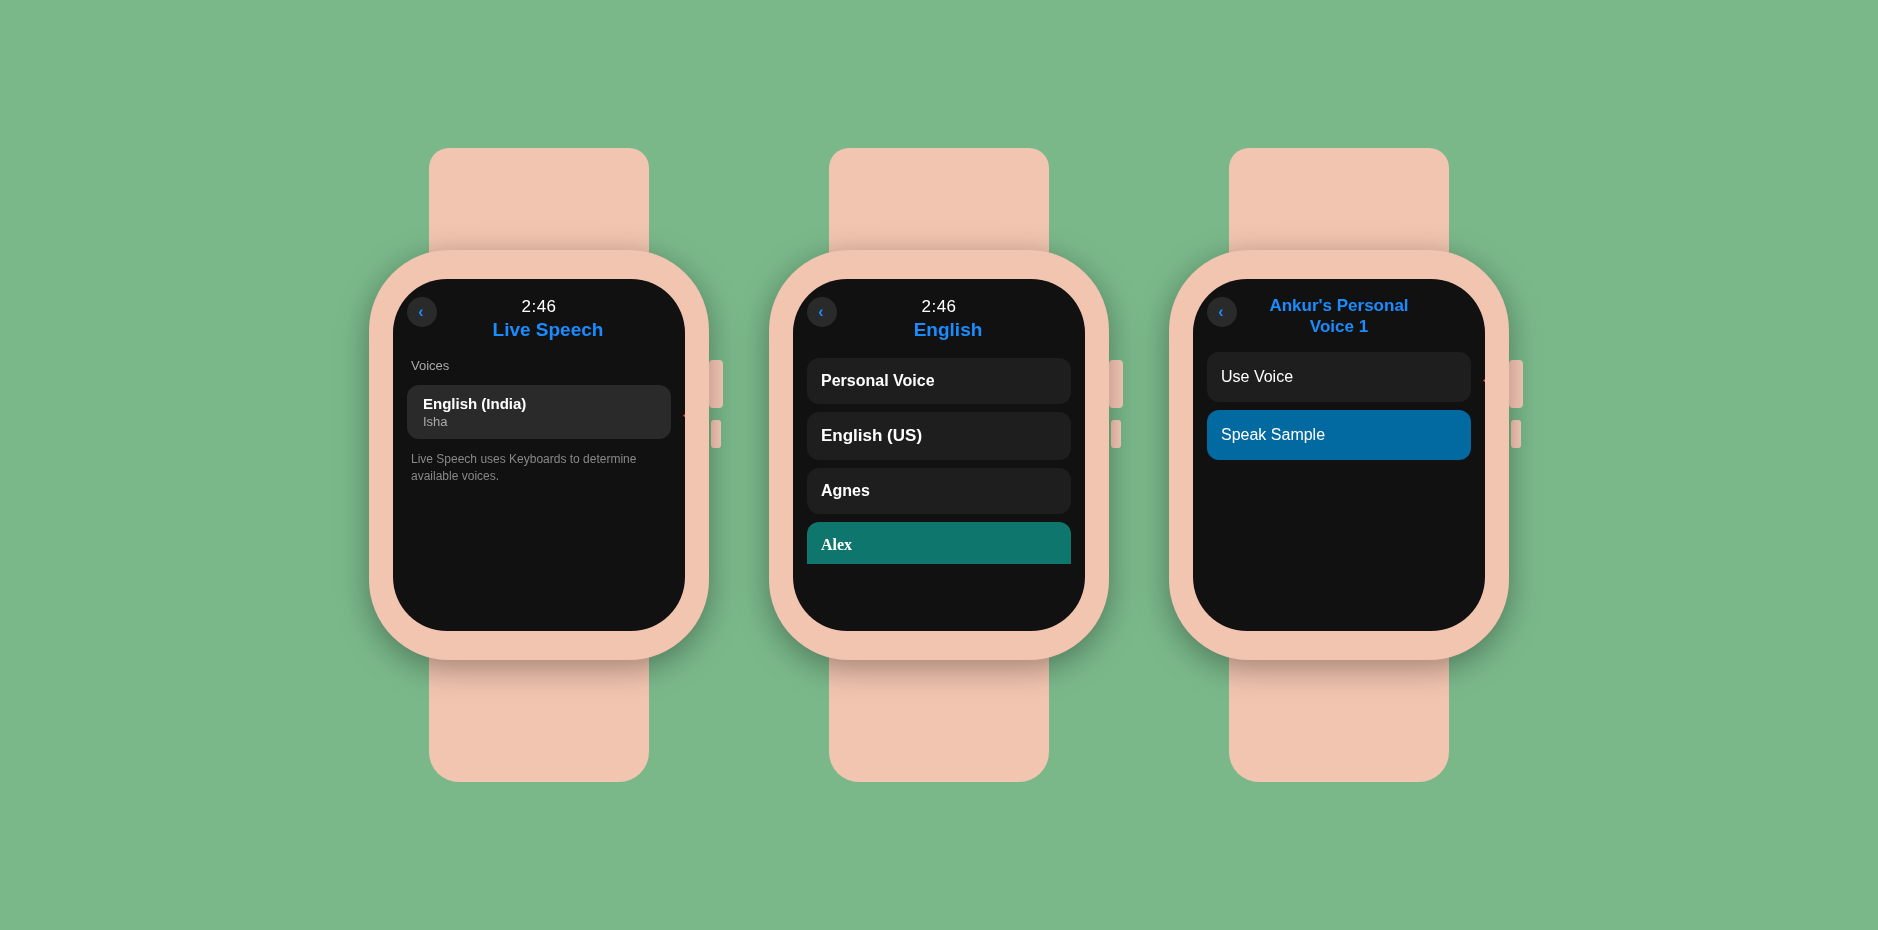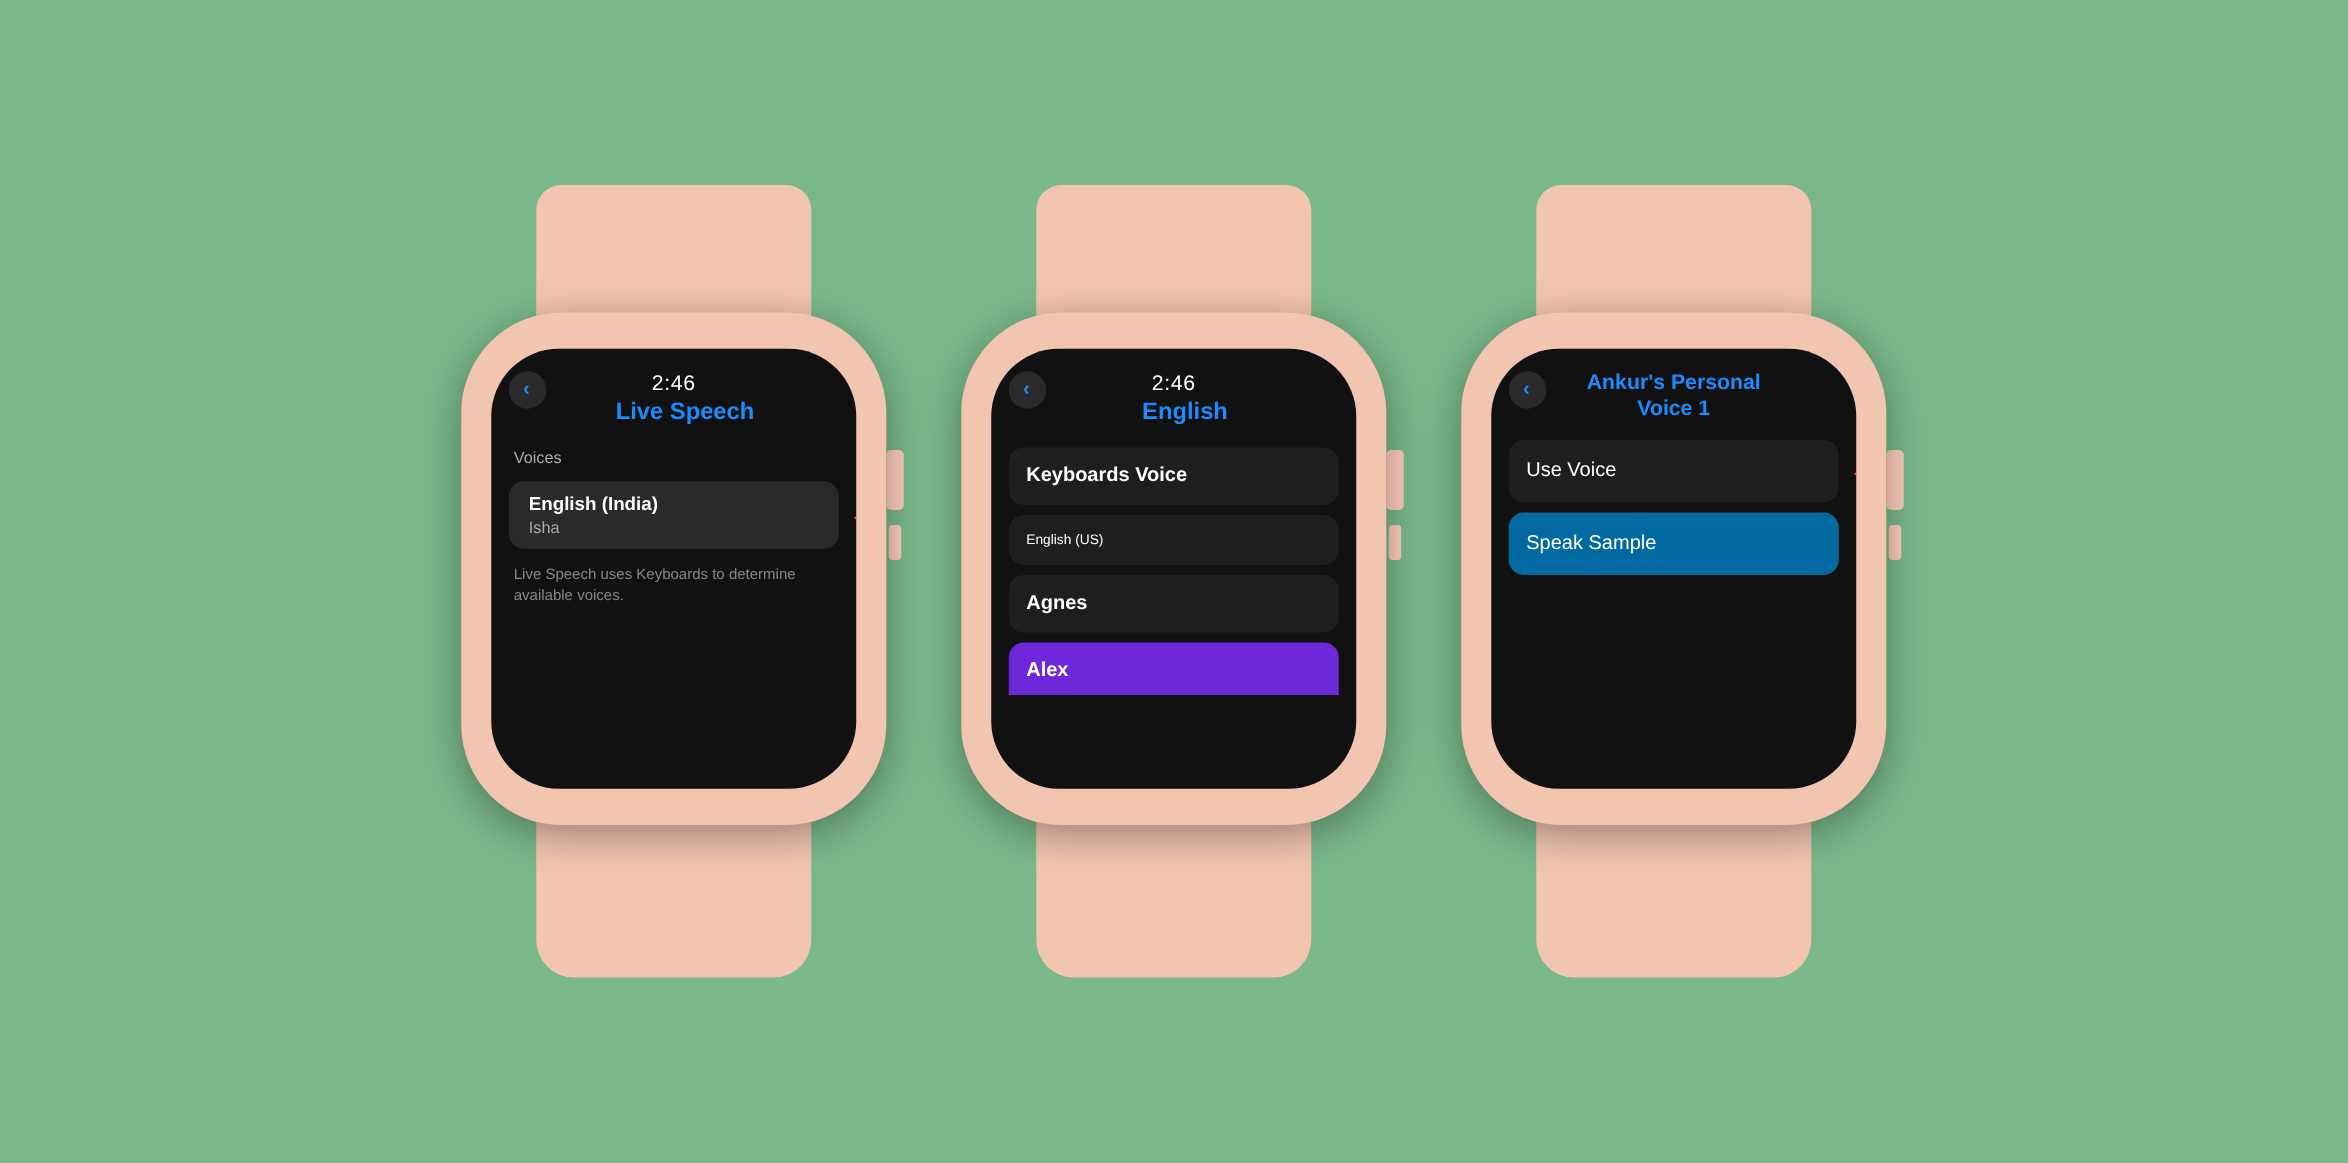--- a/index.html
+++ b/index.html
@@ -193,35 +193,36 @@
     .list-item {
       background: #1e1e1e;
       border-radius: 12px;
       padding: 14px 14px;
       margin-bottom: 8px;
       position: relative;
     }
 
     .list-item-text {
       color: #fff;
-      font-size: 11px;
-      font-weight: 400;
+      font-size: 17px;
+      font-weight: 700;
     }
 
     .list-item-bold {
       color: #fff;
       font-size: 16px;
       font-weight: 600;
     }
 
     .list-item-partial {
-      background: #6d28d9;
+      background: #0f766e;
       border-radius: 12px 12px 0 0;
       padding: 14px 14px 10px;
       overflow: hidden;
+      font-family: Liberation Serif, serif;
     }
 
     
     .use-voice-item {
       background: #1e1e1e;
       border-radius: 12px;
       padding: 16px 14px;
       margin-bottom: 8px;
       position: relative;
     }
@@ -297,21 +298,21 @@
         <div class="back-btn">
           <span class="back-chevron">‹</span>
         </div>
         <div class="screen-time">2:46</div>
         <div class="screen-title">English</div>
       </div>
 
       <div class="screen-content">
 
         <div class="list-item">
-          <div class="list-item-bold">Keyboards Voice</div>
+          <div class="list-item-bold">Personal Voice</div>
         </div>
 
         <div class="list-item">
           <div class="list-item-text">English (US)</div>
 
         </div>
 
         <div class="list-item">
           <div class="list-item-bold">Agnes</div>
         </div>

